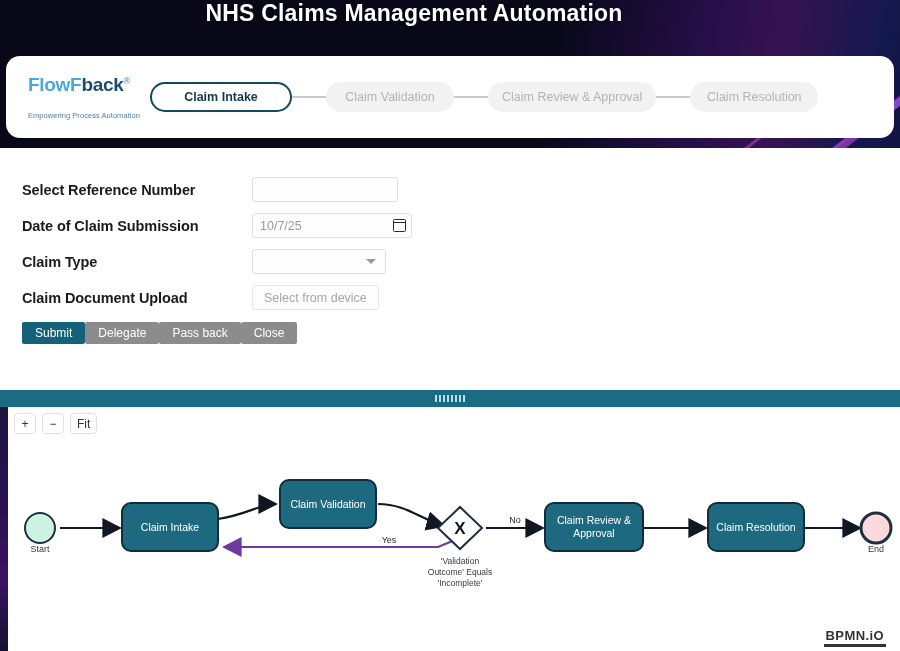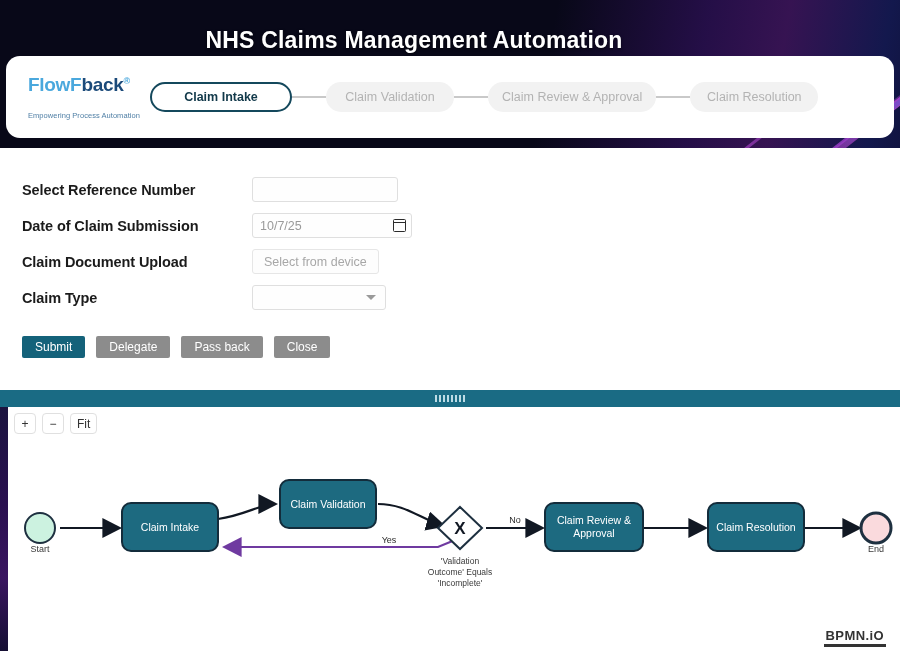--- a/index.html
+++ b/index.html
@@ -26,21 +26,21 @@
     transform: rotate(-38deg);
     transform-origin: center;
     border-radius: 2px;
     opacity: .85;
   }
 
   
   .title-banner {
     position: absolute; left: 0; top: 0; width: 828px; height: 54px;
     z-index: 3;
-    display: flex; align-items: flex-end; justify-content: center;
+    display: flex; align-items: flex-start; justify-content: center;
   }
   .title-banner .page-title {
     color: #ffffff;
     font-size: 23px;
     font-weight: bold;
     letter-spacing: .2px;
     text-shadow: 0 1px 3px rgba(0,0,0,.6);
   }
 
   
@@ -117,21 +117,21 @@
     display: flex; align-items: center; justify-content: flex-end; padding-right: 9px;
   }
   .chev { width: 0; height: 0; border-left: 5px solid transparent; border-right: 5px solid transparent; border-top: 5px solid #9a9a9a; }
   .upload-input {
     height: 25px; padding: 0 11px;
     border: 1px solid #e6e6e6; border-radius: 3px;
     background: #fdfdfd;
     display: flex; align-items: center;
     font-size: 12.5px; color: #a7a7a7;
   }
-  .btn-row { display: flex; gap: 11px; margin-top: 21px; }
+  .btn-row { display: flex; margin-top: 7px; }
   .btn {
     height: 22px; padding: 0 13px;
     border: none; border-radius: 2px;
     color: #ffffff; font-size: 12px;
     font-family: "Liberation Sans", sans-serif;
     display: flex; align-items: center; justify-content: center;
     cursor: pointer;
   }
   .btn-primary { background: #14627a; }
   .btn-grey { background: #8c8c8c; }
@@ -233,29 +233,29 @@
 
   <div class="form-row">
     <div class="form-label">Date of Claim Submission</div>
     <div class="date-input">
       <span class="date-val">10/7/25</span>
       <span class="cal-ico"></span>
     </div>
   </div>
 
   <div class="form-row">
-    <div class="form-label">Claim Document Upload</div>
-    <div class="upload-input">Select from device</div>
-  </div>
-
-  <div class="form-row">
     <div class="form-label">Claim Type</div>
     <div class="sel-input">
       <span class="chev"></span>
     </div>
+  </div>
+
+  <div class="form-row">
+    <div class="form-label">Claim Document Upload</div>
+    <div class="upload-input">Select from device</div>
   </div>
 
   <div class="btn-row">
     <button class="btn btn-primary">Submit</button>
     <button class="btn btn-grey">Delegate</button>
     <button class="btn btn-grey">Pass back</button>
     <button class="btn btn-grey">Close</button>
   </div>
 </div>
 

